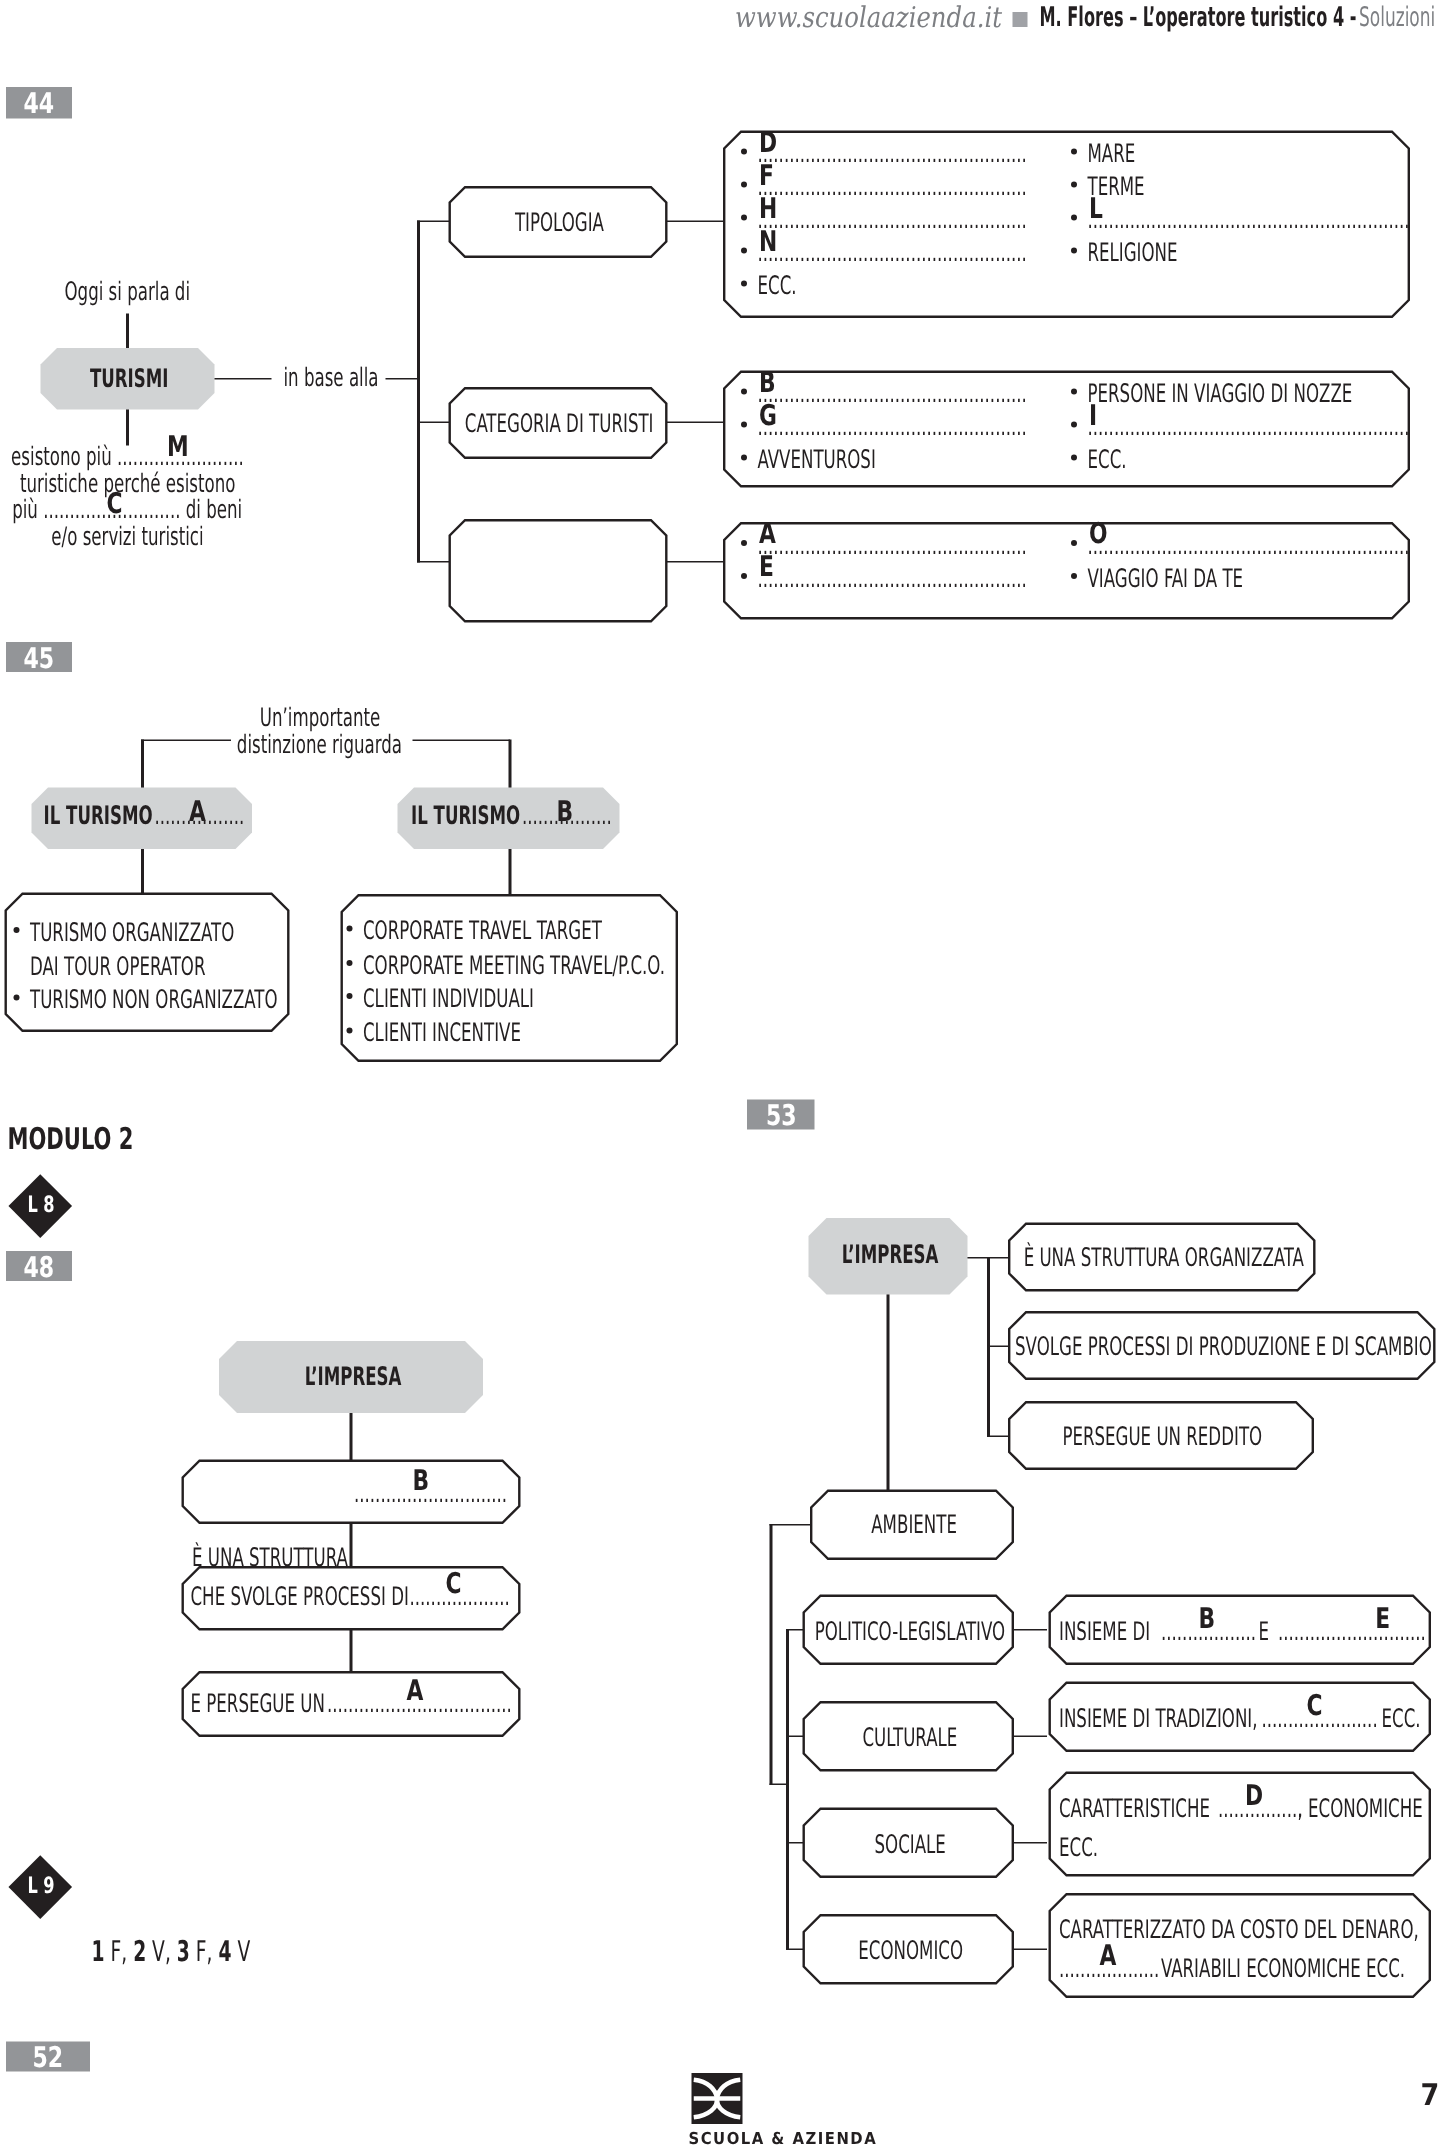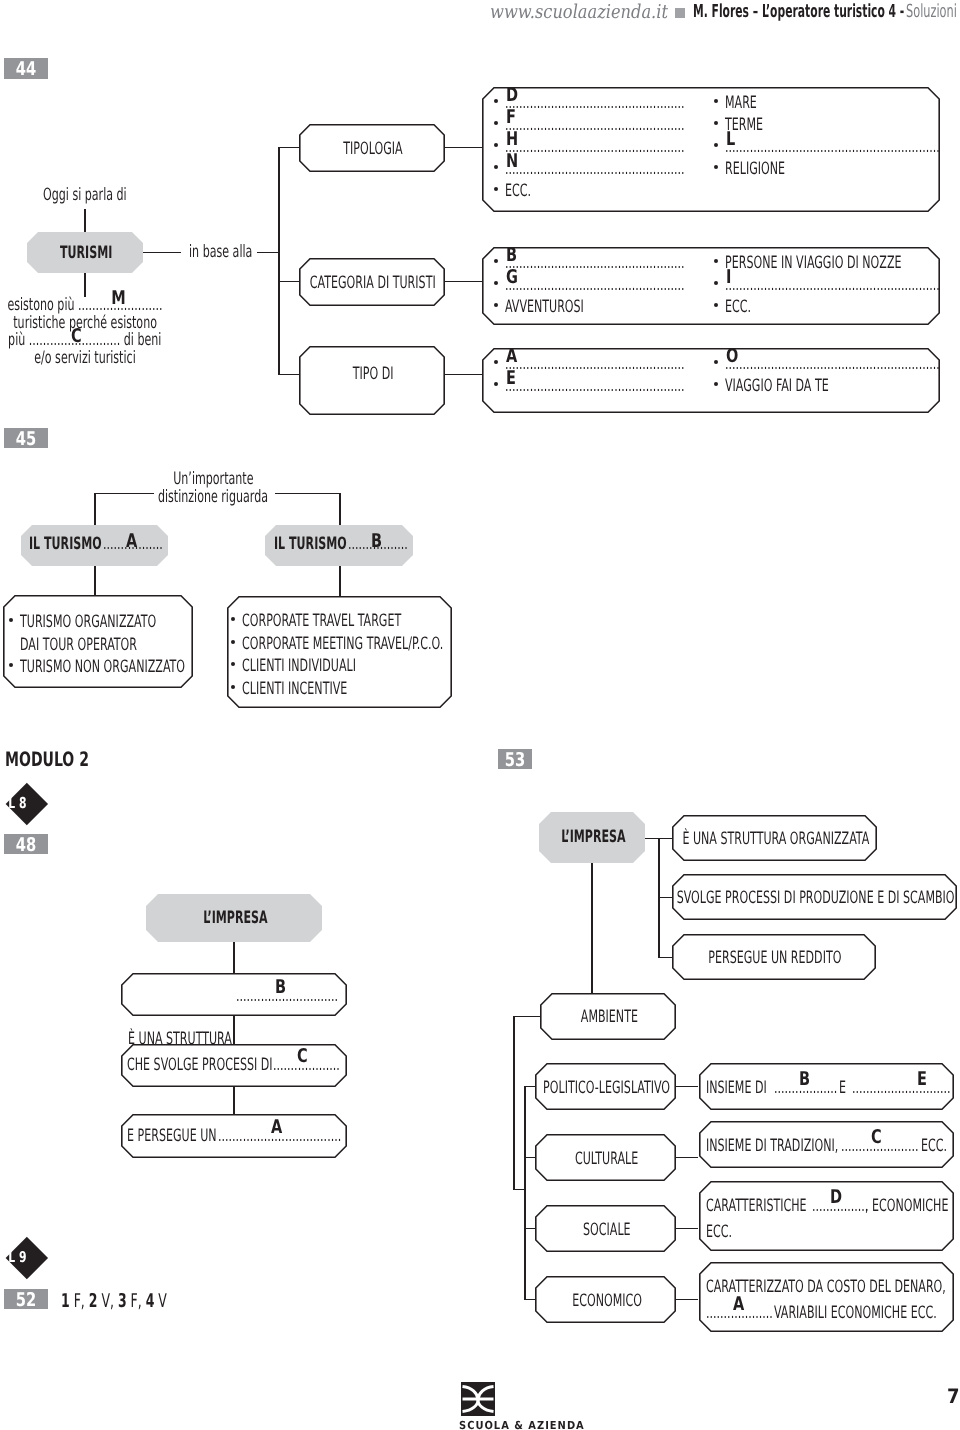--- a/index.html
+++ b/index.html
@@ -21,42 +21,42 @@
   .hdr-sq{width:10px;height:10px;background:#a0a2a6;left:675px;top:5px !important;}
   .hdr-b{font-size:18px;font-weight:bold;color:#231f20;left:693px;transform:scaleX(.665);}
   .hdr-g{font-size:18px;color:#7d7f83;left:906px;transform:scaleX(.70);}
   
   .numbox{position:absolute;background:#939598;color:#fff;font-weight:bold;line-height:1;
           text-align:center;}
   .numbox i{font-style:normal;display:inline-block;transform:scaleX(.86);font-size:19px;}
   
   .diamond{position:absolute;}
   .diamond .sq{position:absolute;background:#231f20;transform:rotate(45deg);}
-  .diamond .lbl{position:absolute;left:0;right:0;text-align:left;
+  .diamond .lbl{position:absolute;left:0;right:0;text-align:center;
                 color:#fff;font-weight:bold;font-size:15px;line-height:1;}
   .diamond .lbl i{font-style:normal;display:inline-block;transform:scaleX(.80);}
   .modtitle{position:absolute;font-weight:bold;color:#231f20;font-size:20px;line-height:1;}
   .logotext{position:absolute;font-size:11px;font-weight:bold;color:#231f20;line-height:1;
            letter-spacing:1.0px;font-stretch:condensed;}
   .pagenum{position:absolute;font-size:20px;font-weight:bold;color:#231f20;line-height:1;}
 </style>
 </head>
 <body>
 
 <div id="header">
     <span class="hdr-url">www.scuolaazienda.it</span>
     <span class="hdr-sq"></span>
     <span class="hdr-b">M. Flores – L’operatore turistico 4 -</span>
     <span class="hdr-g">Soluzioni</span>
   </div>
 <div class="numbox" style="left:4.4px;top:58px;width:44px;height:21px;padding-top:2px;box-sizing:border-box;"><i style="font-size:19px;">44</i></div>
 <div class="numbox" style="left:4.4px;top:428px;width:44px;height:20px;padding-top:2px;box-sizing:border-box;"><i style="font-size:19px;">45</i></div>
 <div class="numbox" style="left:4.4px;top:834px;width:44px;height:20px;padding-top:2px;box-sizing:border-box;"><i style="font-size:19px;">48</i></div>
-<div class="numbox" style="left:498.4px;top:749px;width:34px;height:20px;padding-top:2px;box-sizing:border-box;"><i style="font-size:19px;">53</i></div>
-<div class="numbox" style="left:4.4px;top:1289px;width:44px;height:20px;padding-top:2px;box-sizing:border-box;"><i style="font-size:19px;">52</i></div>
+<div class="numbox" style="left:498.4px;top:733px;width:45px;height:20px;padding-top:2px;box-sizing:border-box;"><i style="font-size:19px;">53</i></div>
+<div class="numbox" style="left:4.4px;top:1361px;width:56px;height:20px;padding-top:2px;box-sizing:border-box;"><i style="font-size:19px;">52</i></div>
 <div class="modtitle" style="left:5px;top:749px;"><span class="cx" style="transform:scaleX(.78);">MODULO 2</span></div>
 <div class="diamond" style="left:6px;top:783px;width:42px;height:42px;">
     <div class="sq" style="left:6.15px;top:6.15px;width:29.70px;height:29.70px;"></div>
     <div class="lbl" style="top:12.5px;"><i style="font-size:15px;">L 8</i></div>
   </div>
 <div class="diamond" style="left:6px;top:1237px;width:42px;height:42px;">
     <div class="sq" style="left:6.15px;top:6.15px;width:29.70px;height:29.70px;"></div>
     <div class="lbl" style="top:12.5px;"><i style="font-size:15px;">L 9</i></div>
   </div>
 <div class="txt" style="left:43.4px;top:187.0px;font-size:17px;color:#231f20;"><span class="cx" style="transform:scaleX(0.725);">Oggi si parla di</span></div>
@@ -96,21 +96,20 @@
   </div>
 <div class="txt" style="left:123.0px;top:275.0px;width:500px;text-align:center;font-size:17px;color:#231f20;"><span class="cx cc" style="transform:scaleX(0.725);">CATEGORIA DI TURISTI</span></div>
 <div class="abs" style="left:444.4px;top:281px;width:38px;height:1.3px;background:#231f20;"></div>
 <div class="abs" style="left:278.4px;top:374px;width:22px;height:1.3px;background:#231f20;"></div>
 <div class="abs" style="left:299.4px;top:346px;">
     <svg width="146" height="69">
       <polygon points="11,0.8 135,0.8 145.2,11 145.2,58 135,68.2 11,68.2 0.8,58 0.8,11" fill="#ffffff" stroke="#231f20" stroke-width="1.6" stroke-linejoin="miter"></polygon>
     </svg>
   </div>
 <div class="txt" style="left:123.0px;top:361px;width:500px;text-align:center;font-size:17px;line-height:26px;white-space:normal;">
-    <div style="white-space:nowrap;"><span class="cx cc" style="transform:scaleX(0.725);">TIPO DI</span></div>
   </div>
 <div class="abs" style="left:444.4px;top:374px;width:38px;height:1.3px;background:#231f20;"></div>
 <div class="abs" style="left:482.4px;top:87px;">
     <svg width="458" height="125">
       <polygon points="12,0.8 446,0.8 457.2,12 457.2,113 446,124.2 12,124.2 0.8,113 0.8,12" fill="#ffffff" stroke="#231f20" stroke-width="1.6" stroke-linejoin="miter"></polygon>
     </svg>
   </div>
 <div class="abs" style="left:482.4px;top:247px;">
     <svg width="458" height="78">
       <polygon points="12,0.8 446,0.8 457.2,12 457.2,66 446,77.2 12,77.2 0.8,66 0.8,12" fill="#ffffff" stroke="#231f20" stroke-width="1.6" stroke-linejoin="miter"></polygon>

